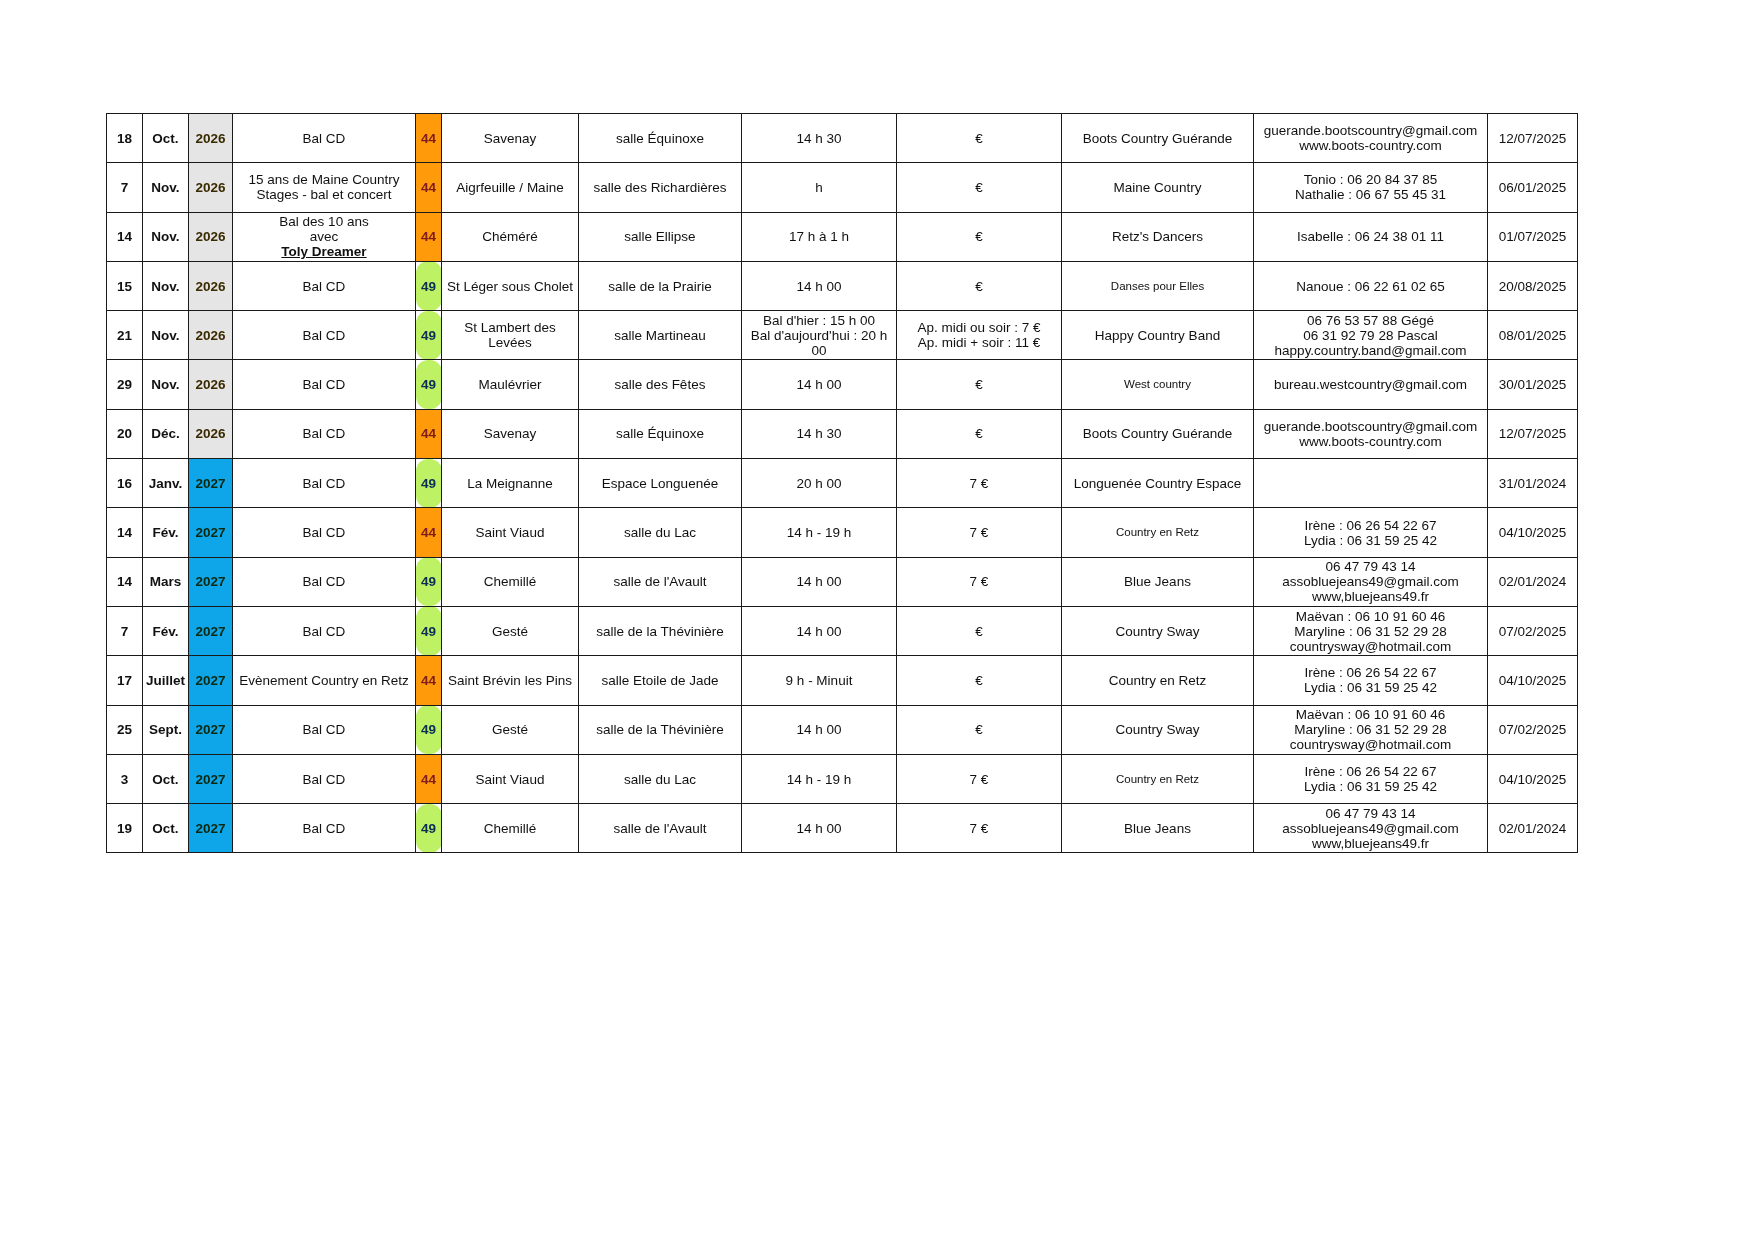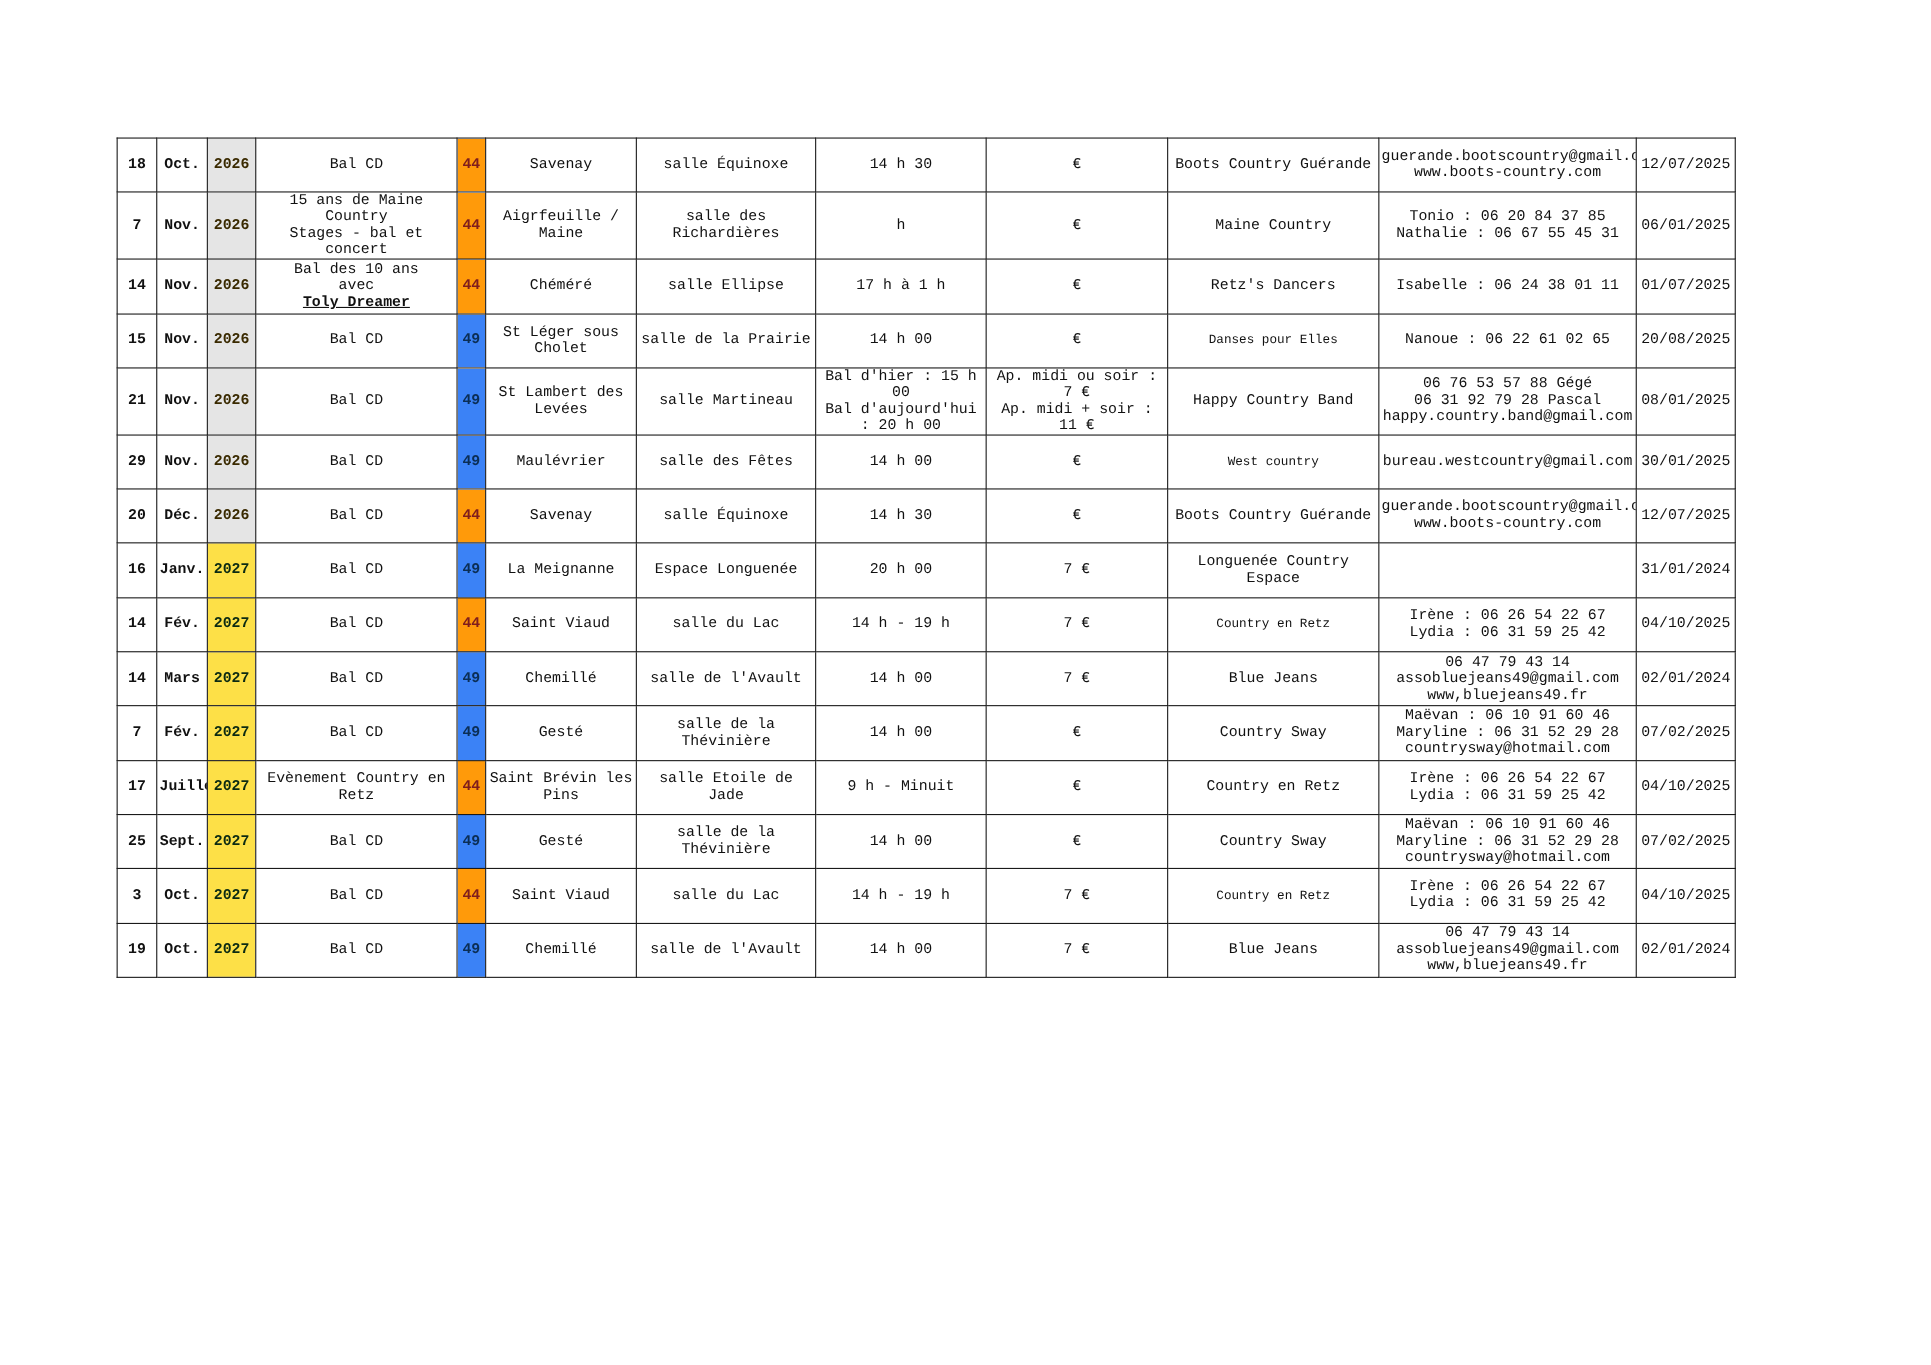--- a/index.html
+++ b/index.html
@@ -1,37 +1,36 @@
 <!DOCTYPE html>
 <html><head>
 <meta charset="utf-8">
 <style>
   html, body { margin: 0; padding: 0; background: #ffffff; }
   body { width: 1755px; height: 1241px; position: relative; overflow: hidden;
          font-family: "Liberation Sans", sans-serif; color: #111; }
   table.events {
-    position: absolute; left: 106px; top: 125px;
+    position: absolute; left: 106px; top: 113px;
     border-collapse: collapse; table-layout: fixed;
     width: 1471px;
-    font-family: Liberation Mono, monospace;
   }
   table.events td {
     border: 1.5px solid #1a1a1a;
     height: 48.3px; padding: 0 2px;
     text-align: center; vertical-align: middle;
     font-size: 13.5px; line-height: 15px;
     overflow: hidden;
   }
   td.day, td.month { font-weight: bold; font-size: 13.5px; }
   td.year { font-weight: bold; font-size: 13.5px; }
   td.year.y2026 { background: #e5e5e5; color: #3a2a00; }
-  td.year.y2027 { background: #fde047; color: #0b2a12; }
+  td.year.y2027 { background: #0ea5e9; color: #0b2a12; }
   td.dept { font-weight: bold; font-size: 13.5px; padding: 0; }
   td.dept.d44 { background: #ff9a0a; color: #7f1d1d; }
-  td.dept.d49 { background: #3b82f6; color: #0b2e55; }
+  td.dept.d49 { background: #bef264; color: #0b2e55; border-radius: 12px; }
   td.contact { font-size: 11.5px; line-height: 14px; }
   td.club.small { font-size: 11.5px; }
   td.price { font-size: 12.5px; line-height: 18px; }
   .line { display: block; }
   .u { text-decoration: underline; font-weight: bold; text-align: center; }
 </style>
 </head>
 <body>
 
 <table class="events">

